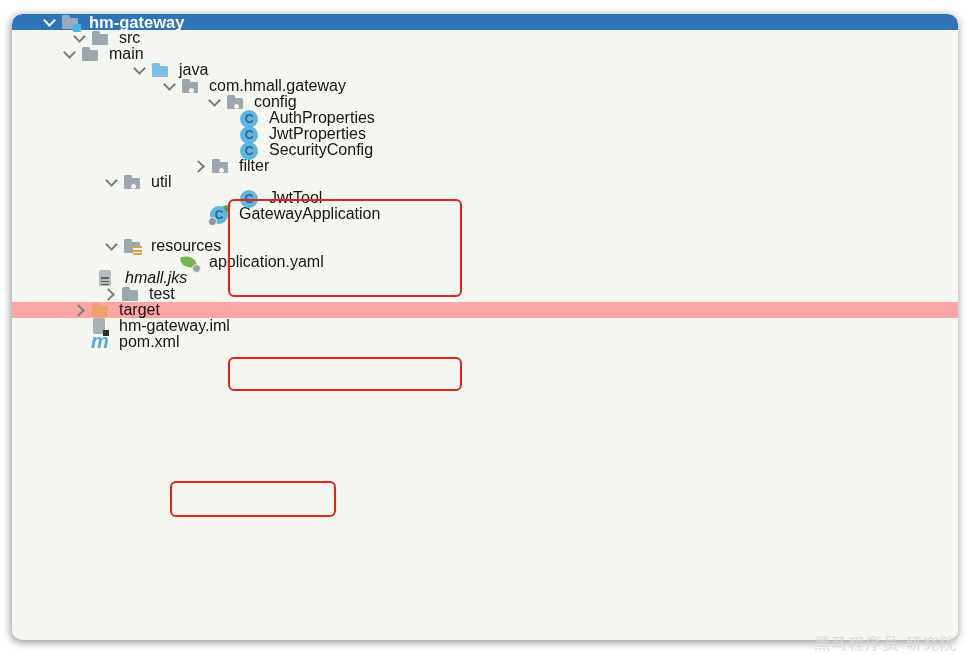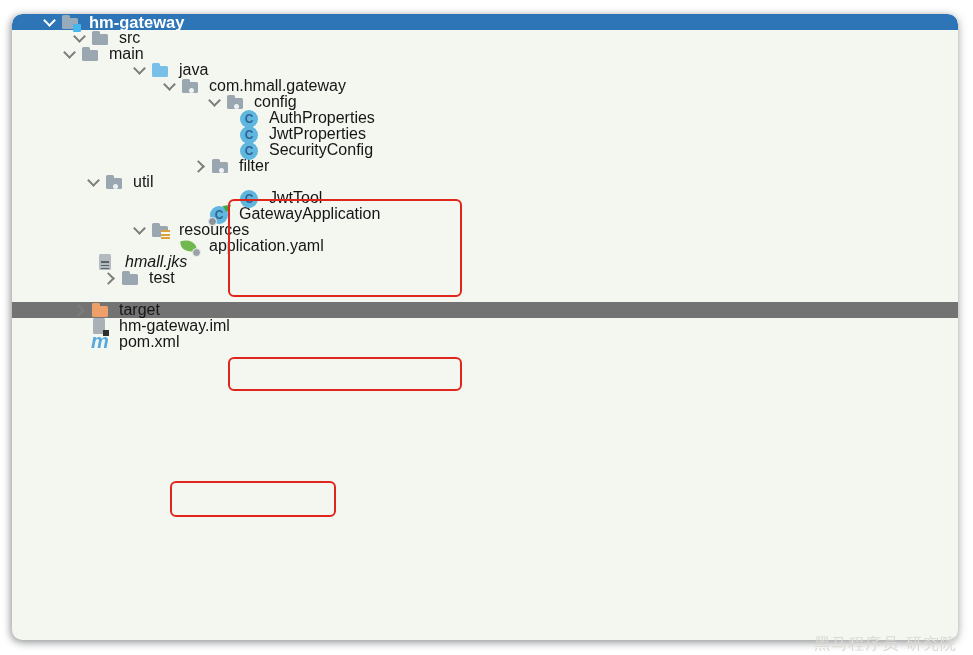--- a/index.html
+++ b/index.html
@@ -14,21 +14,21 @@
   }
   .tree{position:absolute;inset:0;}
   .row{
     display:flex;align-items:center;height:16px;font-size:16px;color:#161616;
     white-space:nowrap;
   }
   .row.selected{
     background:#2e75b8;color:#ffffff;font-weight:700;border-radius:10px 10px 0 0;
     font-size:16.5px;
   }
-  .row.excluded{background:#737373;margin-top:16px;}
+  .row.excluded{background:#fca5a5;}
   .label{margin-left:2px;}
   
   .chev{width:20px;height:20px;position:relative;flex:0 0 20px;}
   .chev.expanded::before,.chev.collapsed::before{
     content:"";position:absolute;width:7px;height:7px;
     border-right:2px solid #7d7d7d;border-bottom:2px solid #7d7d7d;
   }
   .chev.expanded::before{left:5px;top:4px;transform:rotate(45deg);}
   .chev.collapsed::before{left:4px;top:6px;transform:rotate(-45deg);}
   .row.selected .chev.expanded::before,.row.selected .chev.collapsed::before{border-color:#ffffff;}
@@ -139,38 +139,38 @@
         <span class="icon cls">C</span>
         <span class="label">SecurityConfig</span>
       </div>
       <div class="row" style="padding-left: 178px;">
         <span class="chev collapsed"></span>
         <span class="icon folder gray">
           <i class="dot"></i>
         </span>
         <span class="label">filter</span>
       </div>
-      <div class="row" style="padding-left: 72px;">
+      <div class="row" style="padding-left: 90px;">
         <span class="chev expanded"></span>
         <span class="icon folder gray">
           <i class="dot"></i>
         </span>
         <span class="label">util</span>
       </div>
       <div class="row" style="padding-left: 208px;">
         <span class="chev none"></span>
         <span class="icon cls">C</span>
         <span class="label">JwtTool</span>
       </div>
       <div class="row" style="padding-left: 178px;">
         <span class="chev none"></span>
         <span class="icon cls">C<i class="play"></i><i class="gear"></i></span>
         <span class="label">GatewayApplication</span>
       </div>
-      <div class="row" style="padding-left: 118px;">
+      <div class="row" style="padding-left: 90px; margin-top: 16px;">
         <span class="chev expanded"></span>
         <span class="icon folder gray">
           <i class="bars"></i>
         </span>
         <span class="label">resources</span>
       </div>
       <div class="row" style="padding-left: 148px;">
         <span class="chev none"></span>
         <span class="icon spring">
           <i class="gear"></i>

